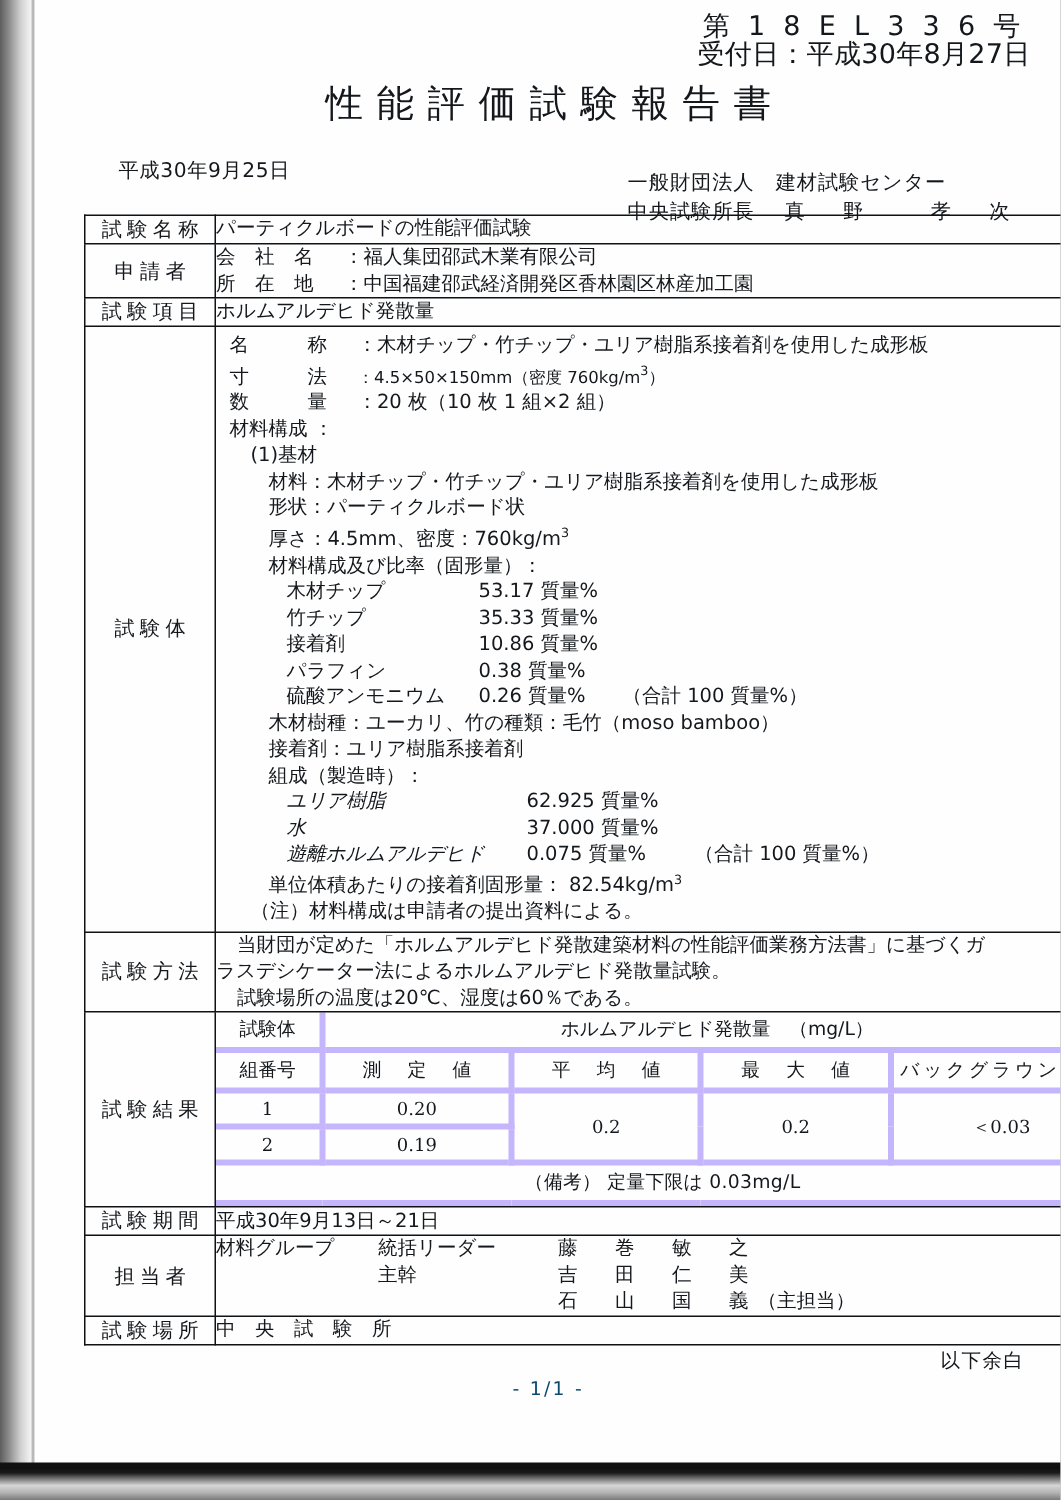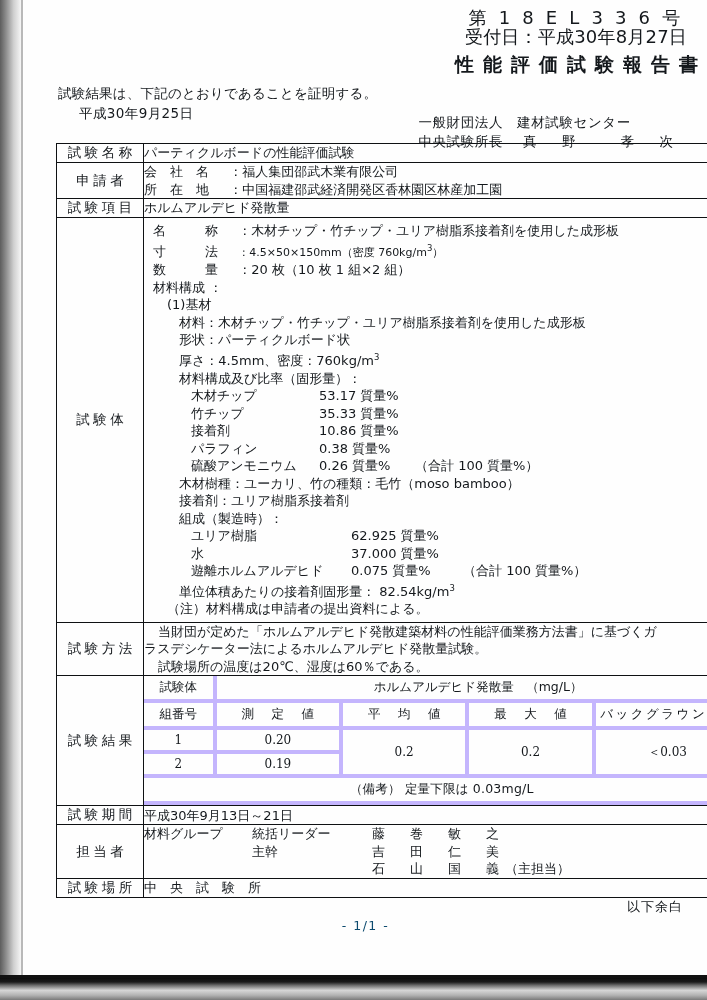--- a/index.html
+++ b/index.html
@@ -48,22 +48,22 @@
   .hdr-right {
     position: absolute; right: 20px; top: 8px;
     text-align: center;
     font-size: 18px; line-height: 19px;
     letter-spacing: 0.2px;
     white-space: nowrap;
   }
   .hdr-right .no { letter-spacing: 3.2px; }
   .doc-title {
     position: absolute; left: 0; right: 0; top: 52px;
-    text-align: right;
-    font-size: 19px; font-weight: bold;
+    text-align: center;
+    font-size: 25px; font-weight: normal;
     letter-spacing: 9px;
     text-indent: 9px;
   }
   .certify {
     position: absolute; left: 34px; top: 85px;
     font-size: 13.5px; letter-spacing: 0.2px;
   }
   .cert-date {
     position: absolute; left: 55px; top: 105px;
     font-size: 13.5px; letter-spacing: 0.4px;
@@ -110,21 +110,21 @@
   .ind1 { padding-left: 14px; }
   .ind2 { padding-left: 26px; }
   .ind3 { padding-left: 38px; }
   .u { font-size: 11px; }
   sup { font-size: 8.5px; vertical-align: super; }
 
   
   .kv { display: flex; white-space: nowrap; }
   .kv .k { display: inline-block; width: 128px; }
   .kv .v { display: inline-block; width: 96px; text-align: left; }
-  .kv2 .k { width: 160px; }
+  .kv2 .k { width: 160px; font-style: italic; }
   .kv2 .v { width: 112px; }
   .num { font-family: "DejaVu Serif", "Liberation Serif", serif; font-size: 12px; }
 
   
   table.res {
     width: 100%;
     border-collapse: collapse;
     font-size: 12.5px;
   }
   table.res td, table.res th {
@@ -172,21 +172,20 @@
 
   <div class="page">
 
     <div class="hdr-right">
       <div class="no">第 1 8 E L 3 3 6 号</div>
       <div>受付日：平成30年8月27日</div>
     </div>
 
     <div class="doc-title">性能評価試験報告書</div>
 
-    <div class="certify">試験結果は、下記のとおりであることを証明する。</div>
     <div class="cert-date">平成30年9月25日</div>
 
     <div class="issuer">
       <div class="org">一般財団法人　建材試験センター</div>
       <div class="name">
         <span>中央試験所長</span><span class="sp3"></span><span class="nm">真　野　　孝　次</span>
       </div>
     </div>
 
     <table class="main">

